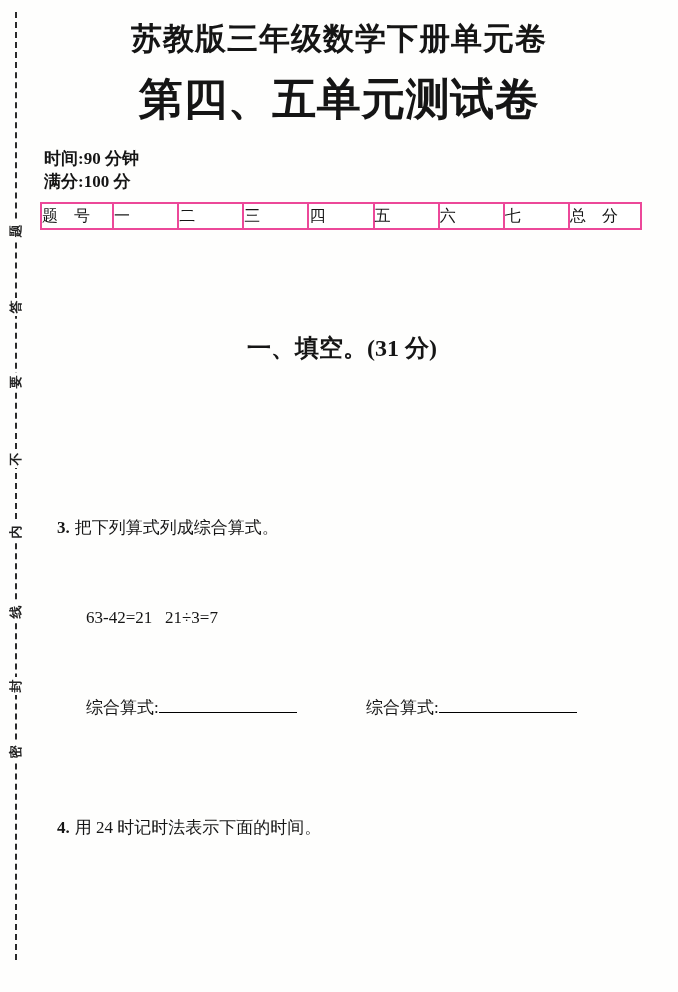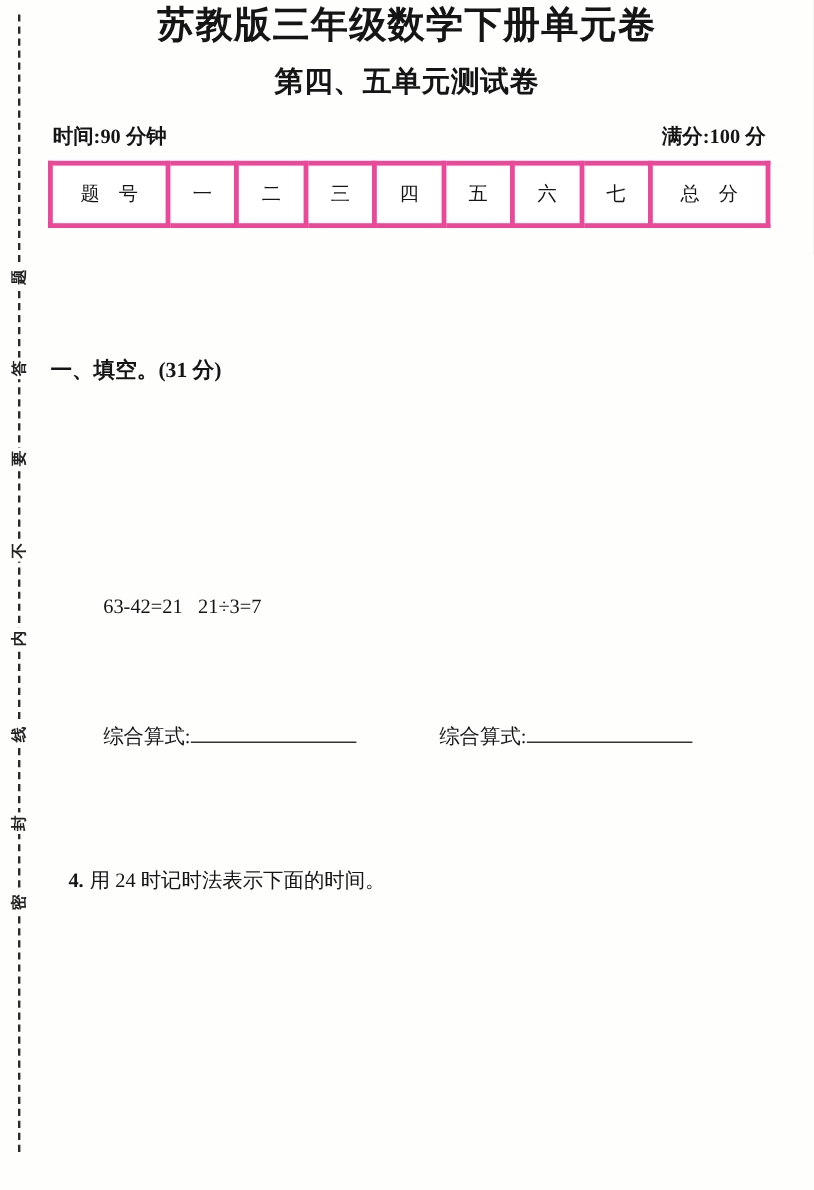--- a/index.html
+++ b/index.html
@@ -8,33 +8,33 @@
     background:#fefefd; color:#151515; overflow:hidden;
     font-family:"Liberation Serif","DejaVu Serif",serif;
   }
   
   .seal-line { position:absolute; left:15px; top:12px; height:948px; width:0; border-left:2px dashed #2a2a2a; }
   .seal-char {
     position:absolute; left:16px; width:18px; text-align:center;
     font-size:13px; font-weight:bold; color:#222; background:#fefefd;
     transform:translateX(-50%) rotate(-90deg); line-height:14px;
   }
-  .title { margin:0; text-align:center; font-size:31px; font-weight:bold; letter-spacing:1px;font-family:Liberation Mono, monospace; }
-  .subtitle { margin:0; padding-top:10px; text-align:center; font-size:24px; font-weight:bold; letter-spacing:0.5px; }
-  .meta { display:flex; justify-content:space-between; margin:18px 40px 9px 44px; font-size:17px; font-weight:bold; white-space:pre-wrap; }
+  .title { margin:0; padding-top:18px; text-align:center; font-size:31px; font-weight:bold; letter-spacing:1px;font-family:Liberation Mono, monospace; }
+  .subtitle { margin:0; padding-top:10px; text-align:center; font-size:44px; font-weight:bold; letter-spacing:0.5px; }
+  .meta { display:flex; justify-content:space-between; margin:18px 40px 9px 44px; font-size:17px; font-weight:bold; white-space:pre-wrap;flex-direction:column; }
   .score-table { margin-left:40px; border-collapse:collapse; table-layout:fixed; width:602px; border:2px solid #000; background:#fff; }
-  .score-table td { border:4px solid #ec4899; height:24px; text-align:center; font-size:16px; padding:12px; white-space:pre; }
+  .score-table td { border:2px solid #ec4899; height:24px; text-align:left; font-size:16px; padding:0; white-space:pre; }
   .content {
     margin:13px 0 0 42px; width:600px;
     font-size:17px; line-height:30px; white-space:pre-wrap;
   }
-  .sec-head { font-weight:bold; font-size:18px; }
+  .sec-head { font-weight:bold; font-size:24px;text-align:center; }
   .q { padding-left:15px; }
   .qno { font-weight:bold; padding-right:5px; }
-  .sub { padding-left:44px;margin-top:18px; }
+  .sub { padding-left:44px; }
   .row { display:flex; }
   .c280 { width:280px; flex:none; }
   .blank-line { display:inline-block; width:138px; border-bottom:1.6px solid #000; height:15px; }
 </style>
 </head>
 <body>
 
 <div class="page">
 
   <div class="seal-line"></div>
@@ -70,20 +70,21 @@
     </tr>
   </tbody>
     </table>
 
   <div class="content">
 
     <div class="sec-head">一、填空。(31 分)</div>
 
 
 
+    <div class="q"><span class="qno">3.</span><span>把下列算式列成综合算式。</span></div>
     <div class="sub row">
       <span class="c280">63-42=21   21÷3=7</span>
     </div>
     <div class="sub row">
       <span class="c280"><span>综合算式:</span><span class="blank-line"></span></span>
       <span><span>综合算式:</span><span class="blank-line"></span></span>
     </div>
 
     <div class="q"><span class="qno">4.</span><span>用 24 时记时法表示下面的时间。</span></div>
     

